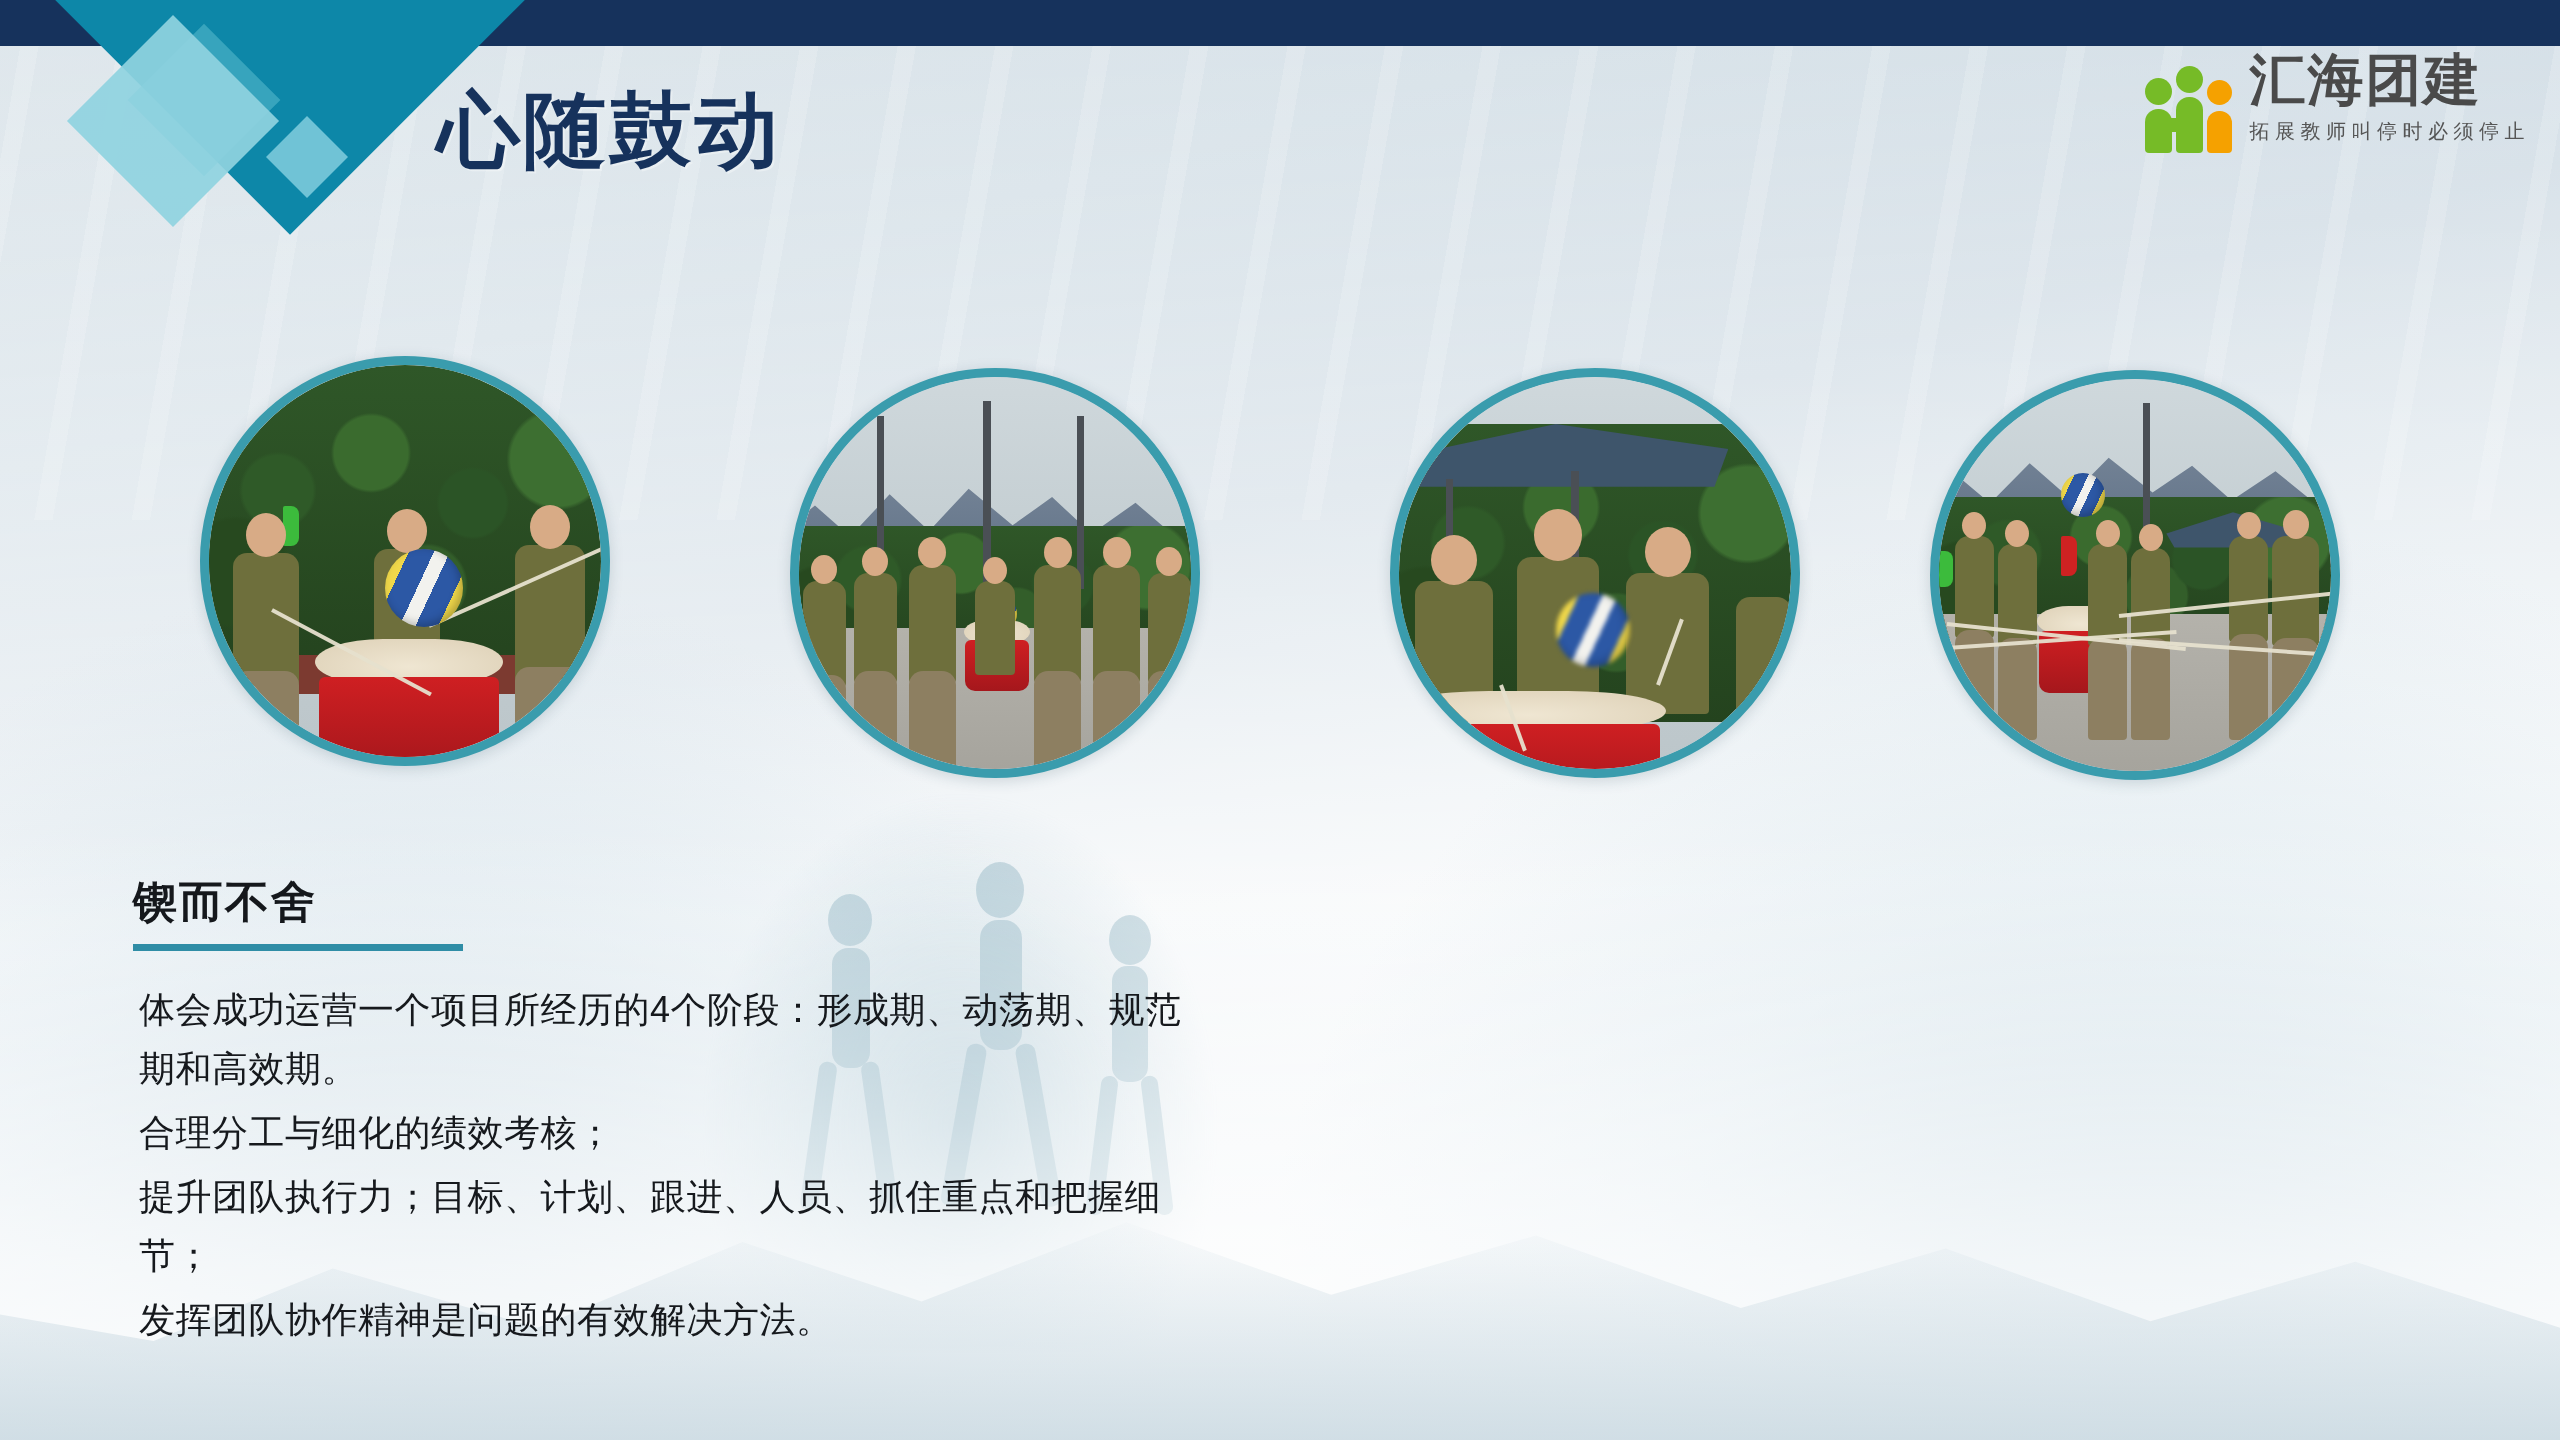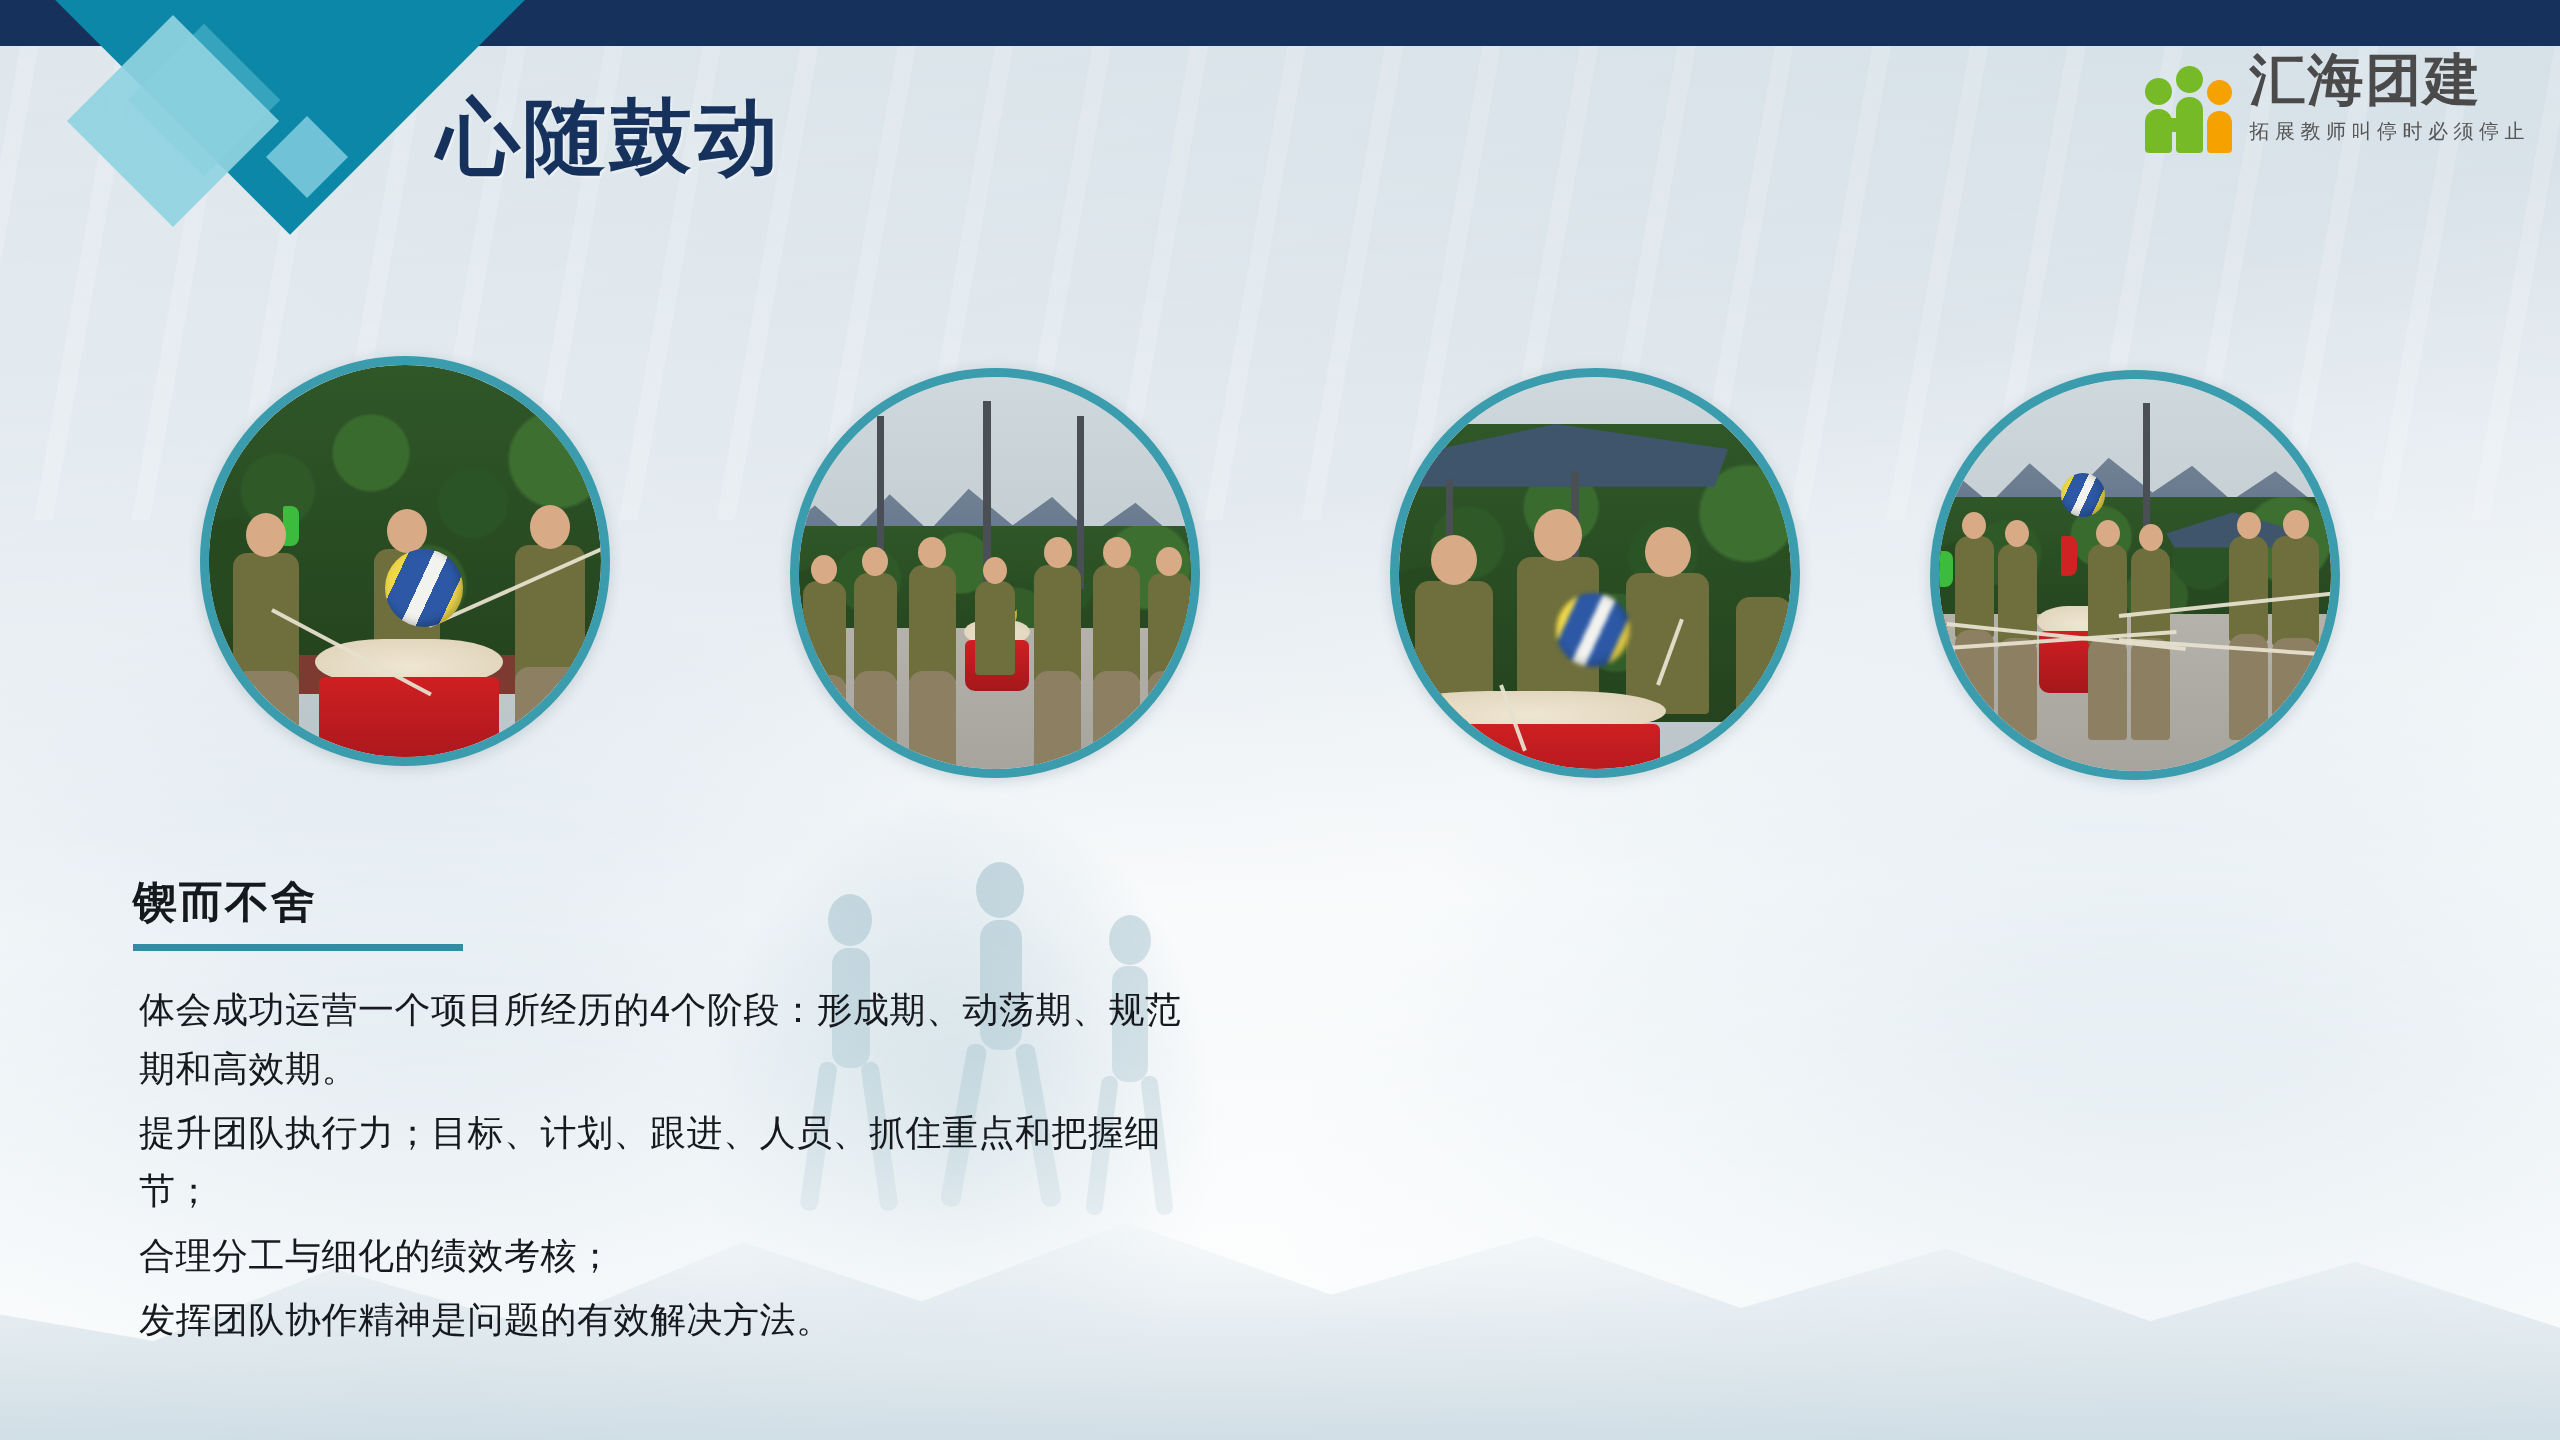--- a/index.html
+++ b/index.html
@@ -100,20 +100,21 @@
   .slide-title {
     position: absolute;
     left: 437px; top: 96px;
     font-size: 83px;
     font-weight: bold;
     color: #16325c;
     letter-spacing: 3px;
     line-height: 1;
     white-space: nowrap;
     text-shadow: 2px 2px 0 rgba(255,255,255,0.35);
+    font-family: Liberation Mono, monospace;
   }
 
   
   .logo {
     position: absolute;
     right: 30px; top: 56px;
     display: flex;
     align-items: flex-start;
     gap: 14px;
   }
@@ -469,20 +470,20 @@
         <div class="rope" style="left:46%;top:66%;width:250px;transform:rotate(4deg);"></div>
       </div>
     </div>
   </div>
 
   <div class="col col-left">
     <h2 class="col-heading">锲而不舍</h2>
     <div class="col-rule"></div>
     <div class="col-body">
       <p>体会成功运营一个项目所经历的4个阶段：形成期、动荡期、规范期和高效期。</p>
+      <p>合理分工与细化的绩效考核；</p>
       <p>提升团队执行力；目标、计划、跟进、人员、抓住重点和把握细节；</p>
-      <p>合理分工与细化的绩效考核；</p>
       <p>发挥团队协作精神是问题的有效解决方法。</p>
     </div>
   </div>
 
 
 </div>
 
 </body></html>

